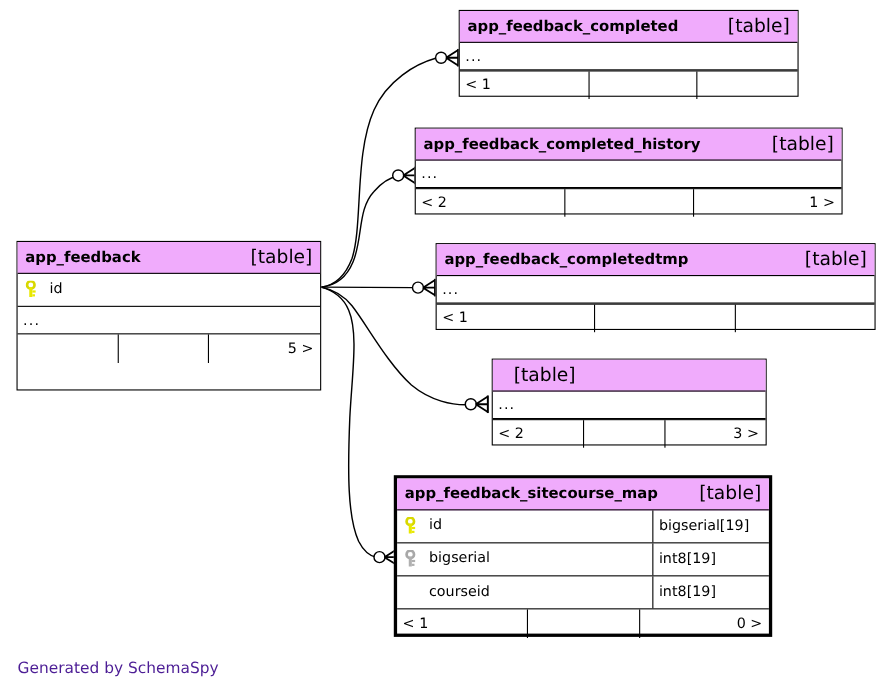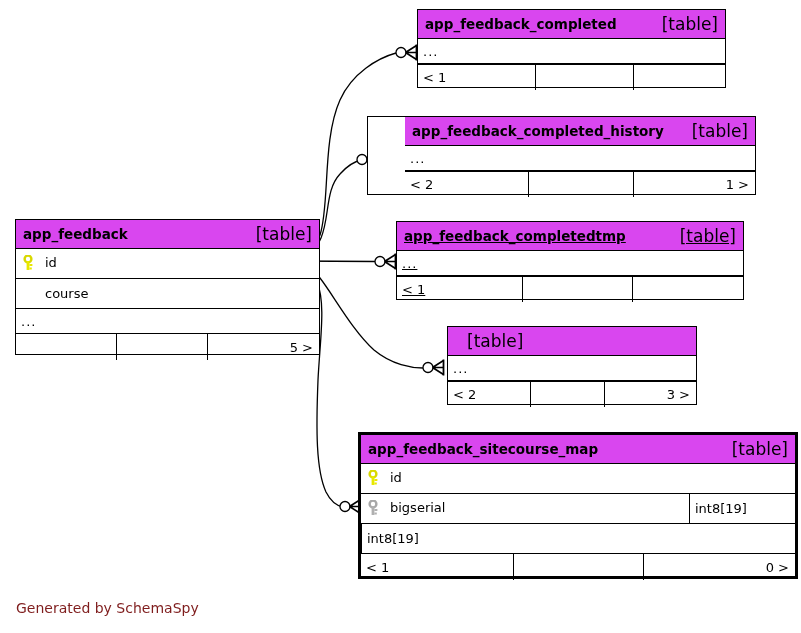--- a/index.html
+++ b/index.html
@@ -21,21 +21,21 @@
   .table-box{
     position:absolute;
     background:#ffffff;
     border:1px solid #000000;
     box-sizing:border-box;
     z-index:2;
   }
   .table-box.focus{border:3px solid #000000;}
 
   .tbl-header{
-    background:#d946ef;
+    background:#f0abfc;
     border-bottom:1px solid #000000;
     box-sizing:border-box;
     display:flex;
     align-items:center;
     justify-content:space-between;
     padding:0 7px;
     height:29px;
   }
   .tbl-name{
     font-weight:bold;
@@ -125,21 +125,21 @@
   }
   .foot-left{justify-content:flex-start;padding-left:5px;}
   .foot-mid{justify-content:center;border-left:1px solid #000000;}
   .foot-right{justify-content:flex-end;padding-right:6px;border-left:1px solid #000000;}
 
   
   #caption{
     position:absolute;
     left:16px;top:600px;
     font-size:14px;
-    color:#7f1d1d;
+    color:#4c1d95;
     z-index:3;
     white-space:nowrap;
   }
 </style>
 </head>
 <body>
 
 <div id="canvas">
 
   <svg id="edges" viewBox="0 0 801 633" width="801" height="633">
@@ -185,44 +185,38 @@
 
     <g>
       <path d="M292,261 C303,264 312,270 317,282 C326,303 320,340 318,380 C316,430 316,470 326,492 C331,502 338,506 343,507" stroke="#000" stroke-width="1.3" fill="none"></path>
       <circle cx="345" cy="506.5" r="5" fill="#ffffff" stroke="#000" stroke-width="1.3"></circle>
       <g transform="translate(349.5,506.5)">
           <use href="#crowfoot"></use>
         </g>
     </g>
   </svg>
 
-  <div class="table-box" style="left:15px;top:219px;width:305px;height:136px;">
+  <div class="table-box" style="left:15px;top:219px;width:277px;height:136px;">
     <div class="tbl-header">
       <span class="tbl-name">app_feedback</span>
       <span class="tbl-tag">[table]</span>
     </div>
     <div class="tbl-row">
       <span class="col-name">
         <span class="key-icon">
           <svg width="15" height="17" viewBox="0 0 15 17">
             <circle cx="5" cy="4" r="3.4" fill="none" stroke="#d8d800" stroke-width="2.4"></circle>
             <rect x="3.6" y="6" width="2.8" height="9" fill="#e8e800"></rect>
             <rect x="6.4" y="9" width="3" height="2" fill="#e8e800"></rect>
             <rect x="6.4" y="12.5" width="2.4" height="2" fill="#e8e800"></rect>
           </svg>
         </span>
         <span>id</span>
       </span>
     </div>
-    <div class="tbl-row">
-      <span class="col-name">
-        <span class="key-spacer"></span>
-        <span>course</span>
-      </span>
-    </div>
     <div class="tbl-row" style="height:25px;">
       <span class="row-ellipsis">...</span>
     </div>
     <div class="tbl-footer" style="border-top:none;">
       <div class="foot-cell foot-left" style="flex:0 0 33%;"></div>
       <div class="foot-cell foot-mid" style="flex:0 0 30%;"></div>
       <div class="foot-cell foot-right" style="flex:1 1 auto;">5 &gt;</div>
     </div>
   </div>
 
@@ -234,36 +228,36 @@
     <div class="tbl-row" style="height:25px;">
       <span class="row-ellipsis">...</span>
     </div>
     <div class="tbl-footer">
       <div class="foot-cell foot-left" style="flex:0 0 38%;">&lt; 1</div>
       <div class="foot-cell foot-mid" style="flex:0 0 32%;"></div>
       <div class="foot-cell foot-right" style="flex:1 1 auto;"></div>
     </div>
   </div>
 
-  <div class="table-box" style="left:367px;top:116px;width:389px;height:79px;padding-left:37px;">
+  <div class="table-box" style="left:377px;top:116px;width:389px;height:79px;">
     <div class="tbl-header">
       <span class="tbl-name">app_feedback_completed_history</span>
       <span class="tbl-tag">[table]</span>
     </div>
     <div class="tbl-row" style="height:25px;">
       <span class="row-ellipsis">...</span>
     </div>
     <div class="tbl-footer">
       <div class="foot-cell foot-left" style="flex:0 0 35%;">&lt; 2</div>
       <div class="foot-cell foot-mid" style="flex:0 0 30%;"></div>
       <div class="foot-cell foot-right" style="flex:1 1 auto;">1 &gt;</div>
     </div>
   </div>
 
-  <div class="table-box" style="left:396px;top:221px;width:348px;height:79px;text-decoration:underline;">
+  <div class="table-box" style="left:396px;top:221px;width:400px;height:79px;">
     <div class="tbl-header">
       <span class="tbl-name">app_feedback_completedtmp</span>
       <span class="tbl-tag">[table]</span>
     </div>
     <div class="tbl-row" style="height:25px;">
       <span class="row-ellipsis">...</span>
     </div>
     <div class="tbl-footer">
       <div class="foot-cell foot-left" style="flex:0 0 36%;">&lt; 1</div>
       <div class="foot-cell foot-mid" style="flex:0 0 32%;"></div>
@@ -278,56 +272,61 @@
     <div class="tbl-row" style="height:25px;">
       <span class="row-ellipsis">...</span>
     </div>
     <div class="tbl-footer">
       <div class="foot-cell foot-left" style="flex:0 0 33%;">&lt; 2</div>
       <div class="foot-cell foot-mid" style="flex:0 0 30%;"></div>
       <div class="foot-cell foot-right" style="flex:1 1 auto;">3 &gt;</div>
     </div>
   </div>
 
-  <div class="table-box focus" style="left:358px;top:432px;width:440px;height:147px;">
+  <div class="table-box focus" style="left:358px;top:432px;width:344px;height:147px;">
     <div class="tbl-header">
       <span class="tbl-name">app_feedback_sitecourse_map</span>
       <span class="tbl-tag">[table]</span>
     </div>
 
     <div class="tbl-row">
       <span class="col-name">
         <span class="key-icon">
           <svg width="15" height="17" viewBox="0 0 15 17">
             <circle cx="5" cy="4" r="3.4" fill="none" stroke="#d8d800" stroke-width="2.4"></circle>
             <rect x="3.6" y="6" width="2.8" height="9" fill="#e8e800"></rect>
             <rect x="6.4" y="9" width="3" height="2" fill="#e8e800"></rect>
             <rect x="6.4" y="12.5" width="2.4" height="2" fill="#e8e800"></rect>
           </svg>
         </span>
         <span>id</span>
       </span>
+      <span class="col-type" style="width:106px;">bigserial[19]</span>
     </div>
 
     <div class="tbl-row">
       <span class="col-name">
         <span class="key-icon">
           <svg width="15" height="17" viewBox="0 0 15 17">
             <circle cx="5" cy="4" r="3.4" fill="none" stroke="#a8a8a8" stroke-width="2.4"></circle>
             <rect x="3.6" y="6" width="2.8" height="9" fill="#b0b0b0"></rect>
             <rect x="6.4" y="9" width="3" height="2" fill="#b0b0b0"></rect>
             <rect x="6.4" y="12.5" width="2.4" height="2" fill="#b0b0b0"></rect>
           </svg>
         </span>
         <span>bigserial</span>
       </span>
       <span class="col-type" style="width:106px;">int8[19]</span>
     </div>
 
     <div class="tbl-row">
+      <span class="col-name">
+        <span class="key-spacer"></span>
+        <span>courseid</span>
+      </span>
       <span class="col-type" style="width:106px;">int8[19]</span>
     </div>
 
     <div class="tbl-footer" style="border-top:none;">
       <div class="foot-cell foot-left" style="flex:0 0 35%;">&lt; 1</div>
       <div class="foot-cell foot-mid" style="flex:0 0 30%;"></div>
       <div class="foot-cell foot-right" style="flex:1 1 auto;">0 &gt;</div>
     </div>
   </div>
 

